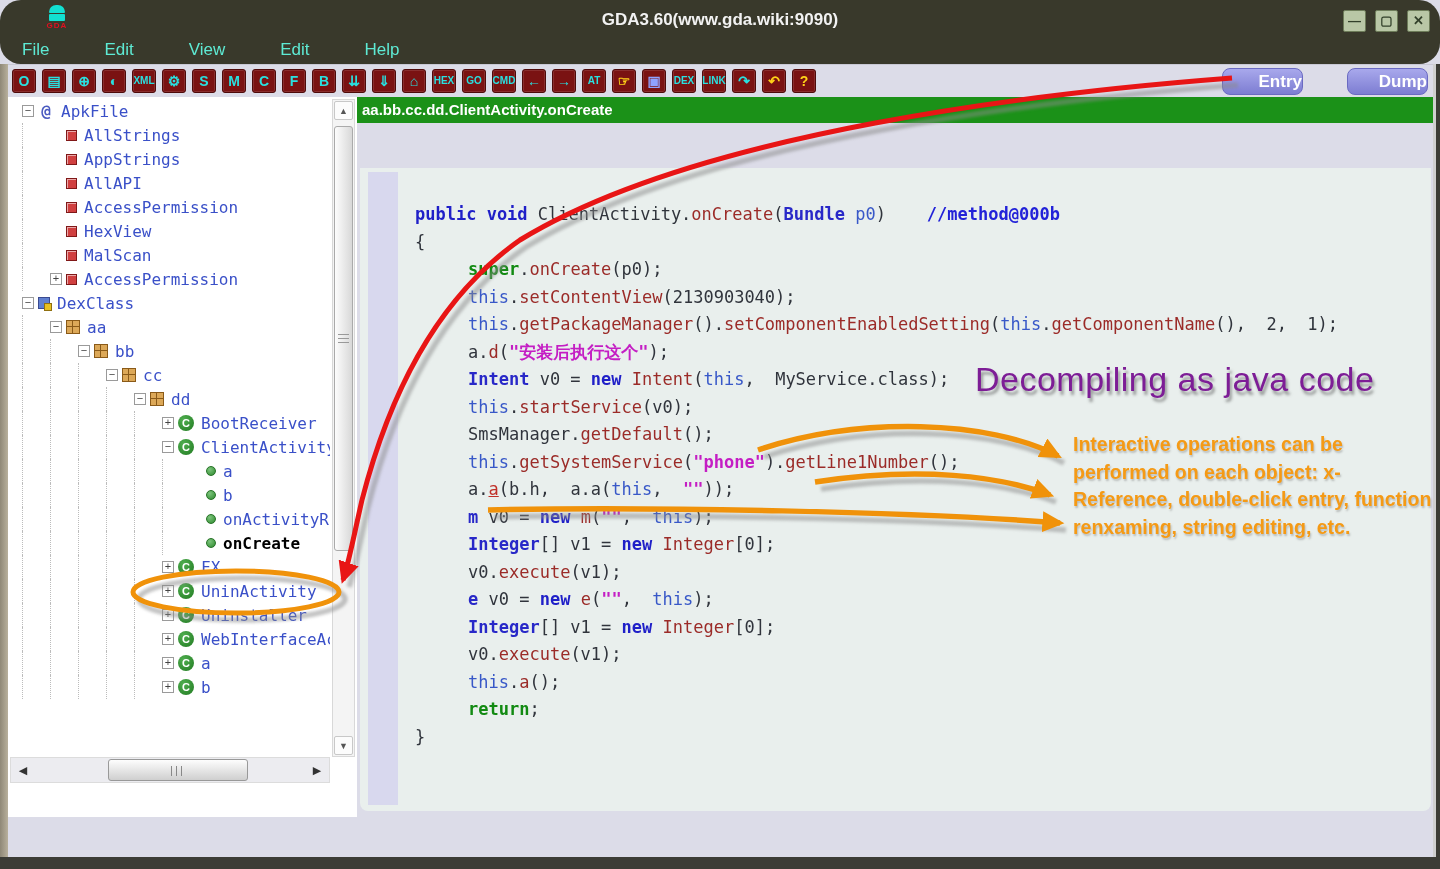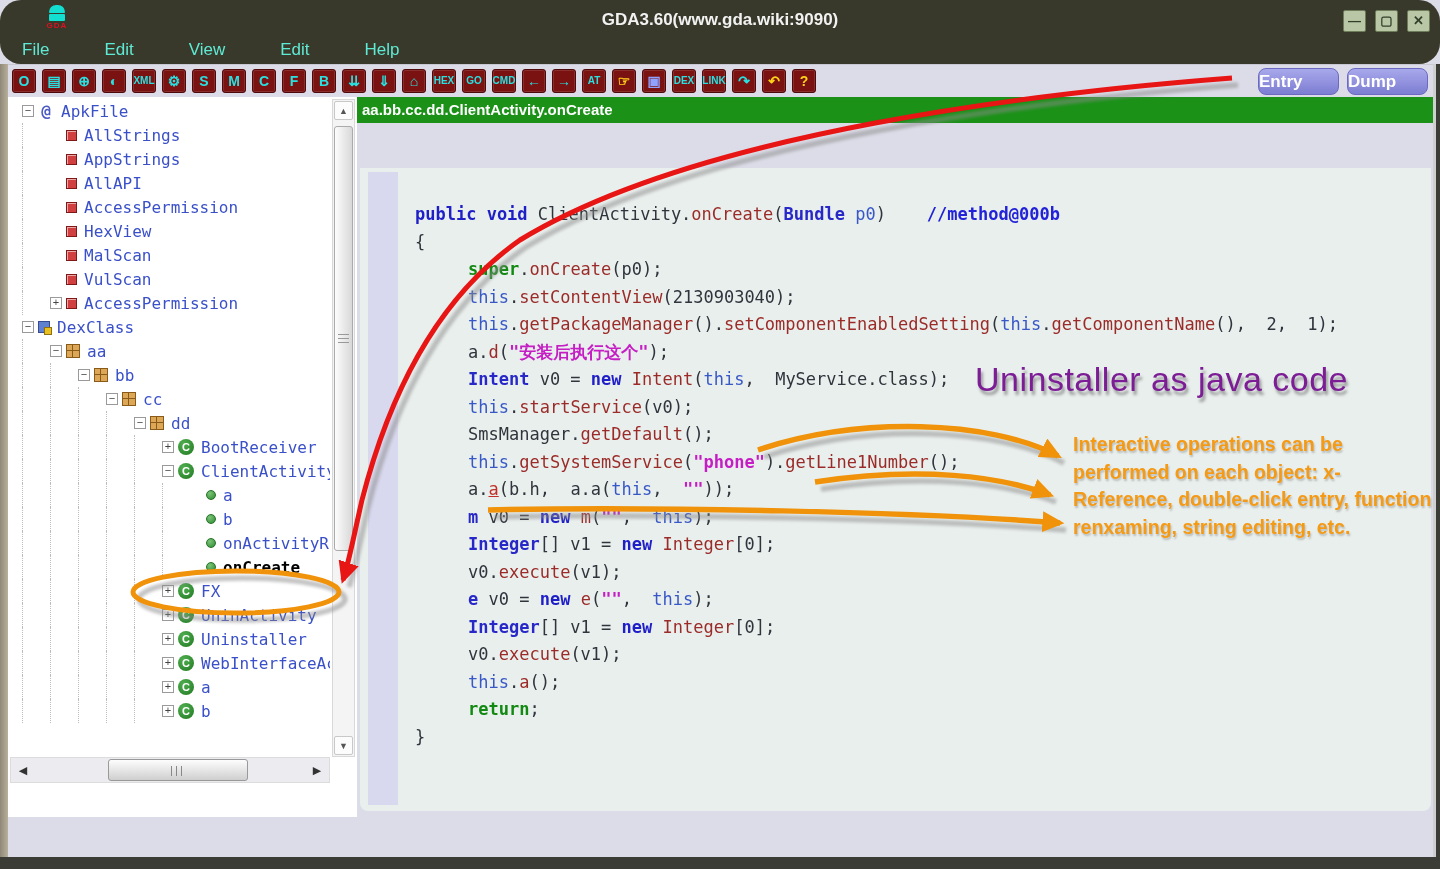--- a/index.html
+++ b/index.html
@@ -19,21 +19,21 @@
   .menubar { position:absolute; left:0; top:36px; height:28px; display:flex; gap:55px; padding-left:22px; align-items:center; }
   .menu-item { color:#5eead4; font-size:17px; cursor:default; }
 
   
   .toolbar { position:absolute; left:0; top:64px; width:1440px; height:33px; background:#dcdce8; border-top:1px solid #c8c8d4; }
   .toolbar-icons { position:absolute; left:12px; top:4px; display:flex; gap:6px; }
   .tbi { width:24px; height:24px; background:#7a1212; border:1px solid #4e0a0a; border-radius:3px; display:flex; align-items:center; justify-content:center; box-shadow:inset 0 0 0 1px rgba(255,255,255,.12); }
   .tbi-g { color:#29e0e0; font-size:14px; font-weight:bold; line-height:1; }
   .tbi.txt .tbi-g { font-size:10px; letter-spacing:0; }
   .action-btns { position:absolute; right:12px; top:3px; display:flex; gap:8px; }
-  .abtn { width:81px; height:27px; border-radius:8px; border:1px solid #6a6ac2; background:linear-gradient(#a8a8ec,#7d7dd2); color:#fff; font-size:17px; font-weight:bold; text-align:left; line-height:25px; }
+  .abtn { width:81px; height:27px; border-radius:8px; border:1px solid #6a6ac2; background:linear-gradient(#a8a8ec,#7d7dd2); color:#fff; font-size:17px; font-weight:bold; text-align:right; line-height:25px;margin-left:36px; }
 
   
   .tree-panel { position:absolute; left:8px; top:97px; width:349px; height:720px; background:#fff; }
   .tree { position:absolute; left:0; top:2px; width:322px; height:656px; overflow:hidden; font-family:"DejaVu Sans Mono", monospace; }
   .tree-row { height:24px; display:flex; align-items:center; white-space:nowrap; padding-left:14px; color:#3a50c8; font-size:16px; }
   .tree-row.bold { color:#000; font-weight:bold; }
   .guide { display:inline-block; width:28px; height:24px; border-left:1px dotted #bcbcbc; flex:none; }
   .exp { display:inline-block; width:12px; height:12px; border:1px solid #9a9a9a; background:#fff; color:#444; font-size:11px; line-height:9px; text-align:center; margin-right:4px; flex:none; font-family:"Liberation Sans",sans-serif; }
   .exp.hide { visibility:hidden; }
   .ti { display:inline-block; margin-right:7px; flex:none; }
@@ -251,26 +251,20 @@
           <span>HexView</span>
         </div>
         <div class="tree-row">
           <span class="guide"></span>
           <span class="exp hide"></span>
           <span class="ti ti-sq"></span>
           <span>MalScan</span>
         </div>
         <div class="tree-row">
           <span class="guide"></span>
-          <span class="exp hide"></span>
-          <span class="ti ti-sq"></span>
-          <span>VulScan</span>
-        </div>
-        <div class="tree-row">
-          <span class="guide"></span>
           <span class="exp">+</span>
           <span class="ti ti-sq"></span>
           <span>AccessPermission</span>
         </div>
         <div class="tree-row">
           <span class="exp">−</span>
           <span class="ti ti-dex"></span>
           <span>DexClass</span>
         </div>
         <div class="tree-row">
@@ -445,21 +439,21 @@
   </div>
 
   <div class="editor-panel">
     <div class="fn-header">aa.bb.cc.dd.ClientActivity.onCreate</div>
     <div class="code-area">
       <div class="gutter"></div>
       <div class="code"><div class="code-line"><span class="seg-kw">public void </span><span class="seg-pl">ClientActivity.</span><span class="seg-mth">onCreate</span><span class="seg-pl">(</span><span class="seg-ty">Bundle</span><span class="seg-pl"> </span><span class="seg-th">p0</span><span class="seg-pl">)    </span><span class="seg-cmt">//method@000b</span></div><div class="code-line"><span class="seg-pl">{</span></div><div class="code-line ind"><span class="seg-grn">super</span><span class="seg-pl">.</span><span class="seg-mth">onCreate</span><span class="seg-pl">(p0);</span></div><div class="code-line ind"><span class="seg-th">this</span><span class="seg-pl">.</span><span class="seg-mth">setContentView</span><span class="seg-pl">(2130903040);</span></div><div class="code-line ind"><span class="seg-th">this</span><span class="seg-pl">.</span><span class="seg-mth">getPackageManager</span><span class="seg-pl">().</span><span class="seg-mth">setComponentEnabledSetting</span><span class="seg-pl">(</span><span class="seg-th">this</span><span class="seg-pl">.</span><span class="seg-mth">getComponentName</span><span class="seg-pl">(),  2,  1);</span></div><div class="code-line ind"><span class="seg-pl">a.</span><span class="seg-mth">d</span><span class="seg-pl">(</span><span class="seg-str">"安装后执行这个"</span><span class="seg-pl">);</span></div><div class="code-line ind"><span class="seg-ty">Intent</span><span class="seg-pl"> v0 = </span><span class="seg-kw">new</span><span class="seg-pl"> </span><span class="seg-mth">Intent</span><span class="seg-pl">(</span><span class="seg-th">this</span><span class="seg-pl">,  MyService.class);</span></div><div class="code-line ind"><span class="seg-th">this</span><span class="seg-pl">.</span><span class="seg-mth">startService</span><span class="seg-pl">(v0);</span></div><div class="code-line ind"><span class="seg-pl">SmsManager.</span><span class="seg-mth">getDefault</span><span class="seg-pl">();</span></div><div class="code-line ind"><span class="seg-th">this</span><span class="seg-pl">.</span><span class="seg-mth">getSystemService</span><span class="seg-pl">(</span><span class="seg-str">"phone"</span><span class="seg-pl">).</span><span class="seg-mth">getLine1Number</span><span class="seg-pl">();</span></div><div class="code-line ind"><span class="seg-pl">a.</span><span class="seg-xref">a</span><span class="seg-pl">(b.h,  a.a(</span><span class="seg-th">this</span><span class="seg-pl">,  </span><span class="seg-str">""</span><span class="seg-pl">));</span></div><div class="code-line ind"><span class="seg-ty">m</span><span class="seg-pl"> v0 = </span><span class="seg-kw">new</span><span class="seg-pl"> </span><span class="seg-mth">m</span><span class="seg-pl">(</span><span class="seg-str">""</span><span class="seg-pl">,  </span><span class="seg-th">this</span><span class="seg-pl">);</span></div><div class="code-line ind"><span class="seg-ty">Integer</span><span class="seg-pl">[] v1 = </span><span class="seg-kw">new</span><span class="seg-pl"> </span><span class="seg-mth">Integer</span><span class="seg-pl">[0];</span></div><div class="code-line ind"><span class="seg-pl">v0.</span><span class="seg-mth">execute</span><span class="seg-pl">(v1);</span></div><div class="code-line ind"><span class="seg-ty">e</span><span class="seg-pl"> v0 = </span><span class="seg-kw">new</span><span class="seg-pl"> </span><span class="seg-mth">e</span><span class="seg-pl">(</span><span class="seg-str">""</span><span class="seg-pl">,  </span><span class="seg-th">this</span><span class="seg-pl">);</span></div><div class="code-line ind"><span class="seg-ty">Integer</span><span class="seg-pl">[] v1 = </span><span class="seg-kw">new</span><span class="seg-pl"> </span><span class="seg-mth">Integer</span><span class="seg-pl">[0];</span></div><div class="code-line ind"><span class="seg-pl">v0.</span><span class="seg-mth">execute</span><span class="seg-pl">(v1);</span></div><div class="code-line ind"><span class="seg-th">this</span><span class="seg-pl">.</span><span class="seg-mth">a</span><span class="seg-pl">();</span></div><div class="code-line ind"><span class="seg-grn">return</span><span class="seg-pl">;</span></div><div class="code-line"><span class="seg-pl">}</span></div></div>
     </div>
   </div>
 
-  <div class="anno-decompiling">Uninstaller as java code</div>
+  <div class="anno-decompiling">Decompiling as java code</div>
   <div class="anno-interactive">Interactive operations can be performed on each object: x-Reference, double-click entry, function renxaming, string editing, etc.</div>
 
   <svg id="overlay" viewBox="0 0 1440 869">
     <defs>
       <marker id="mRed" markerWidth="5" markerHeight="4.2" refX="3.6" refY="2.1" orient="auto">
         <path d="M0,0 L4.4,2.1 L0,4.2 z" fill="#e81515"></path>
       </marker>
       <marker id="mOr" markerWidth="4.4" markerHeight="3.8" refX="3.2" refY="1.9" orient="auto">
         <path d="M0,0 L4,1.9 L0,3.8 z" fill="#f0920a"></path>
       </marker>

